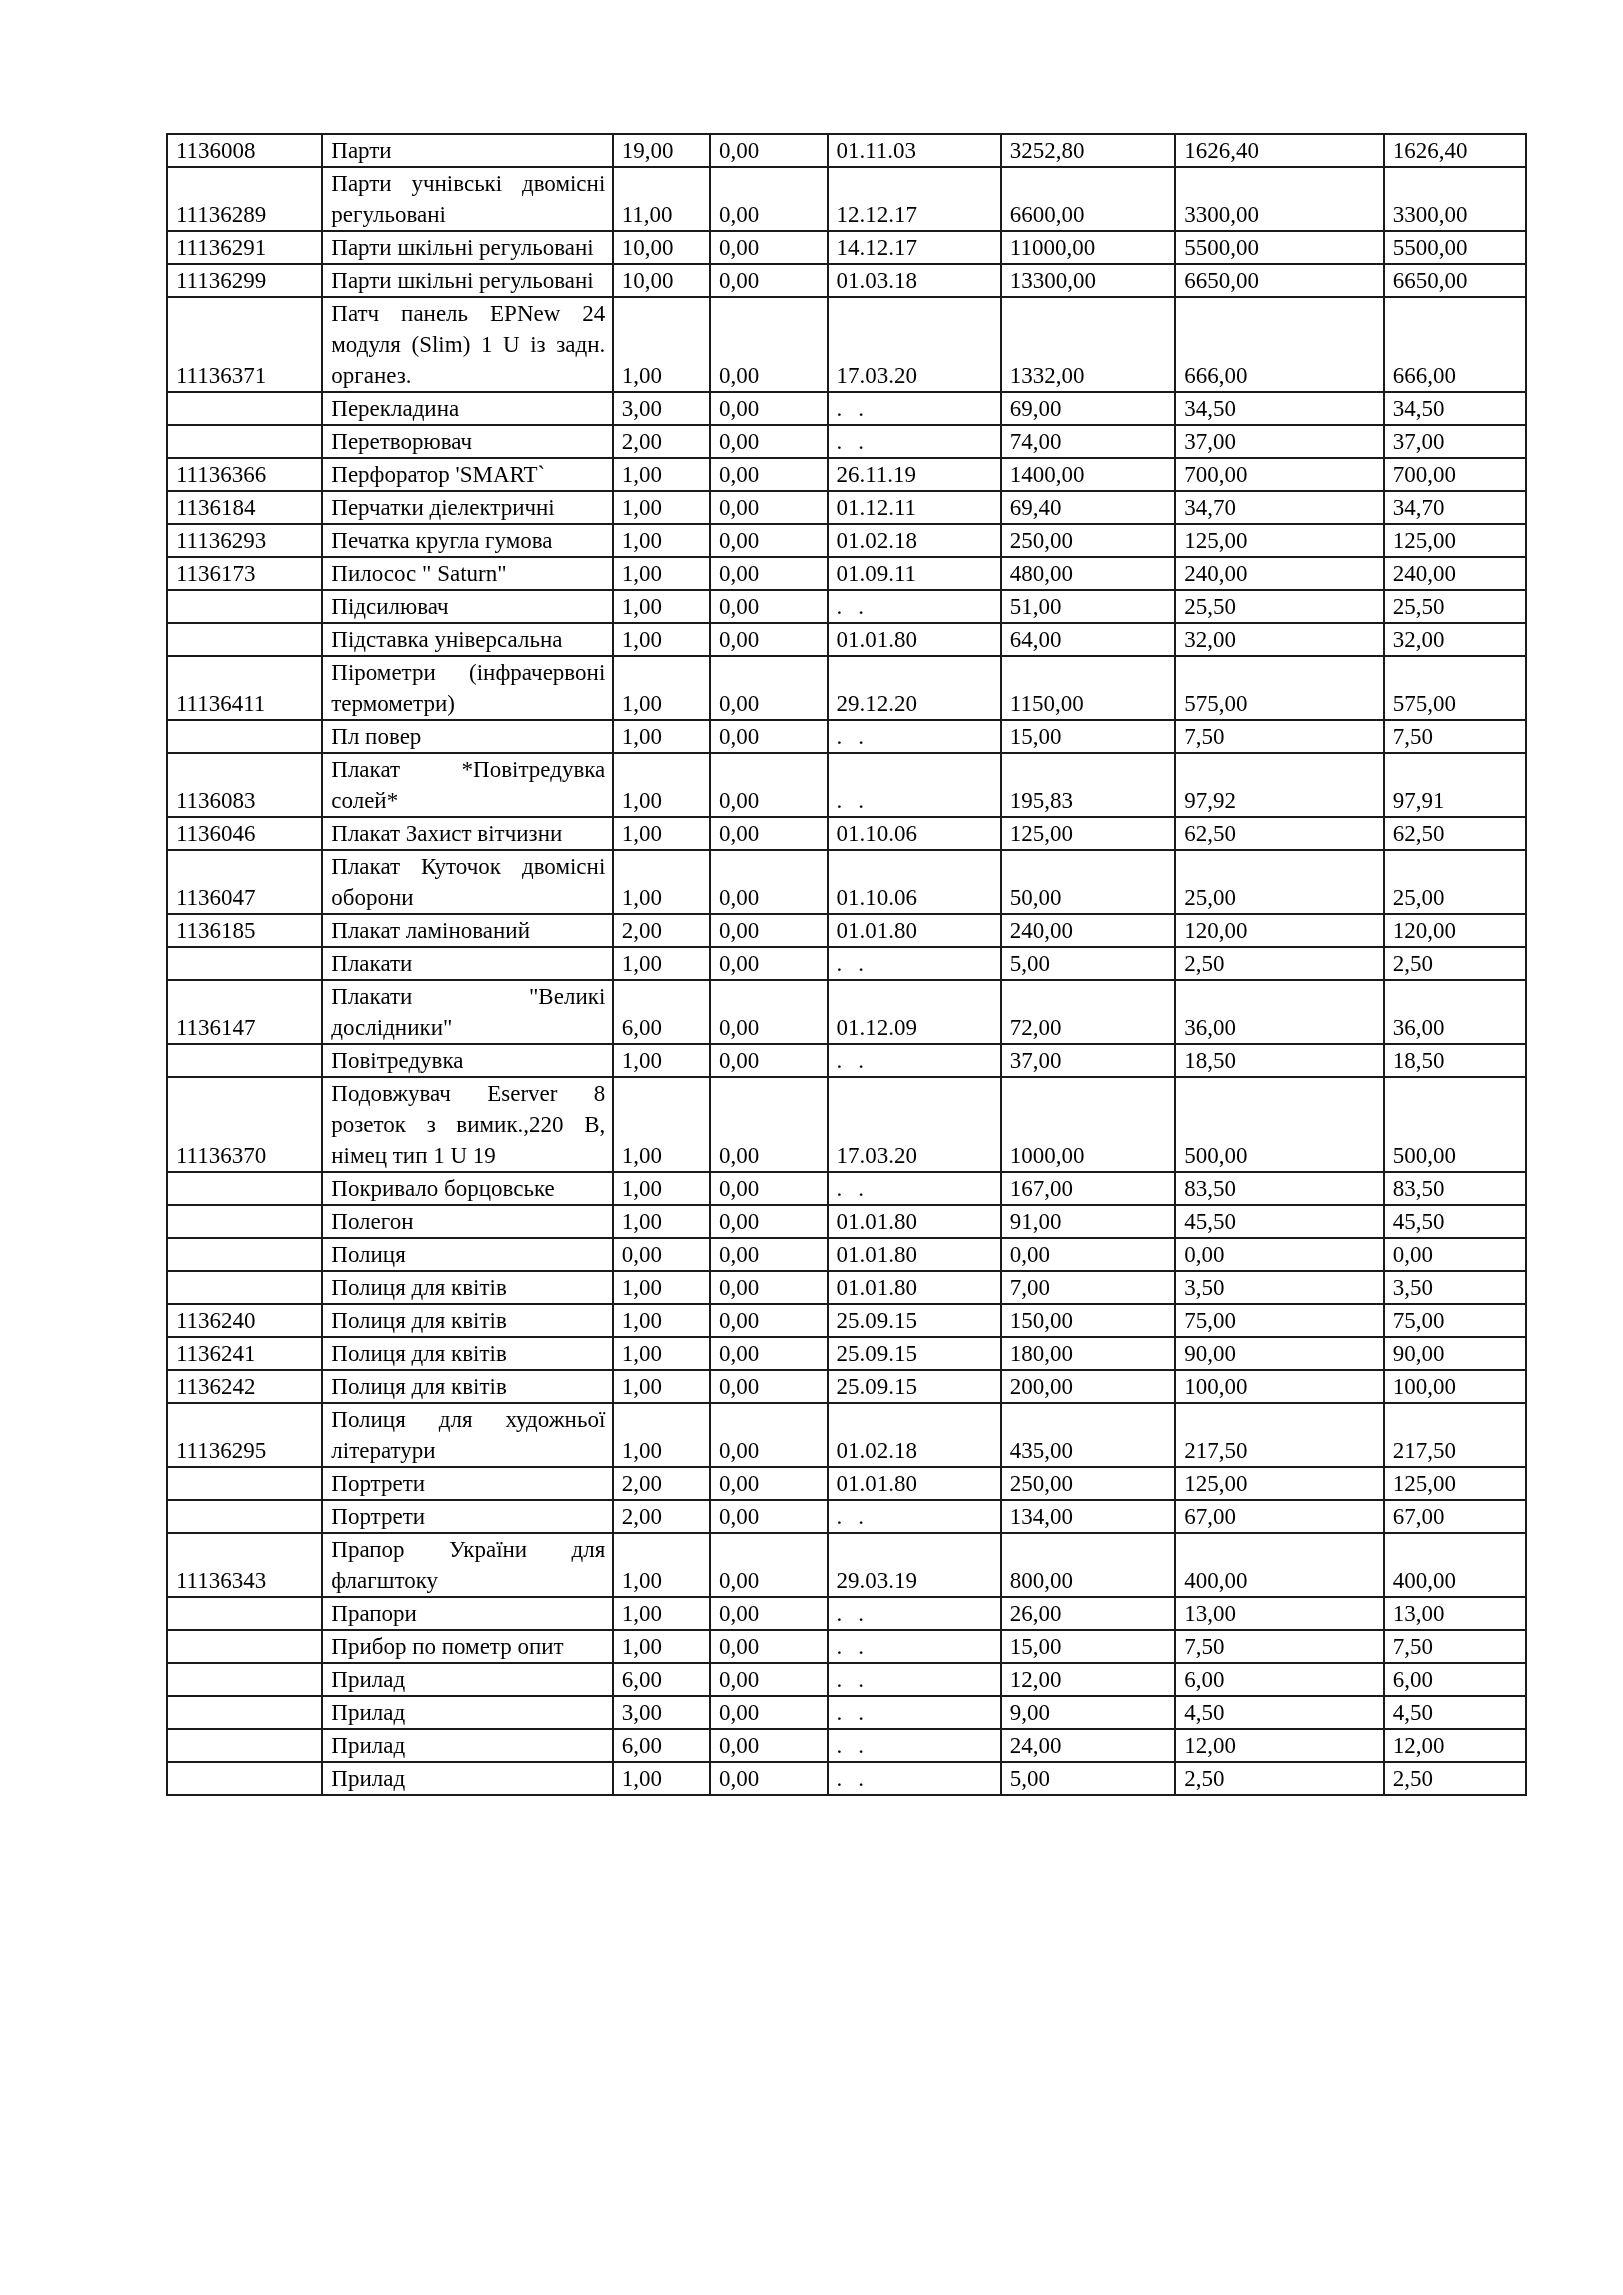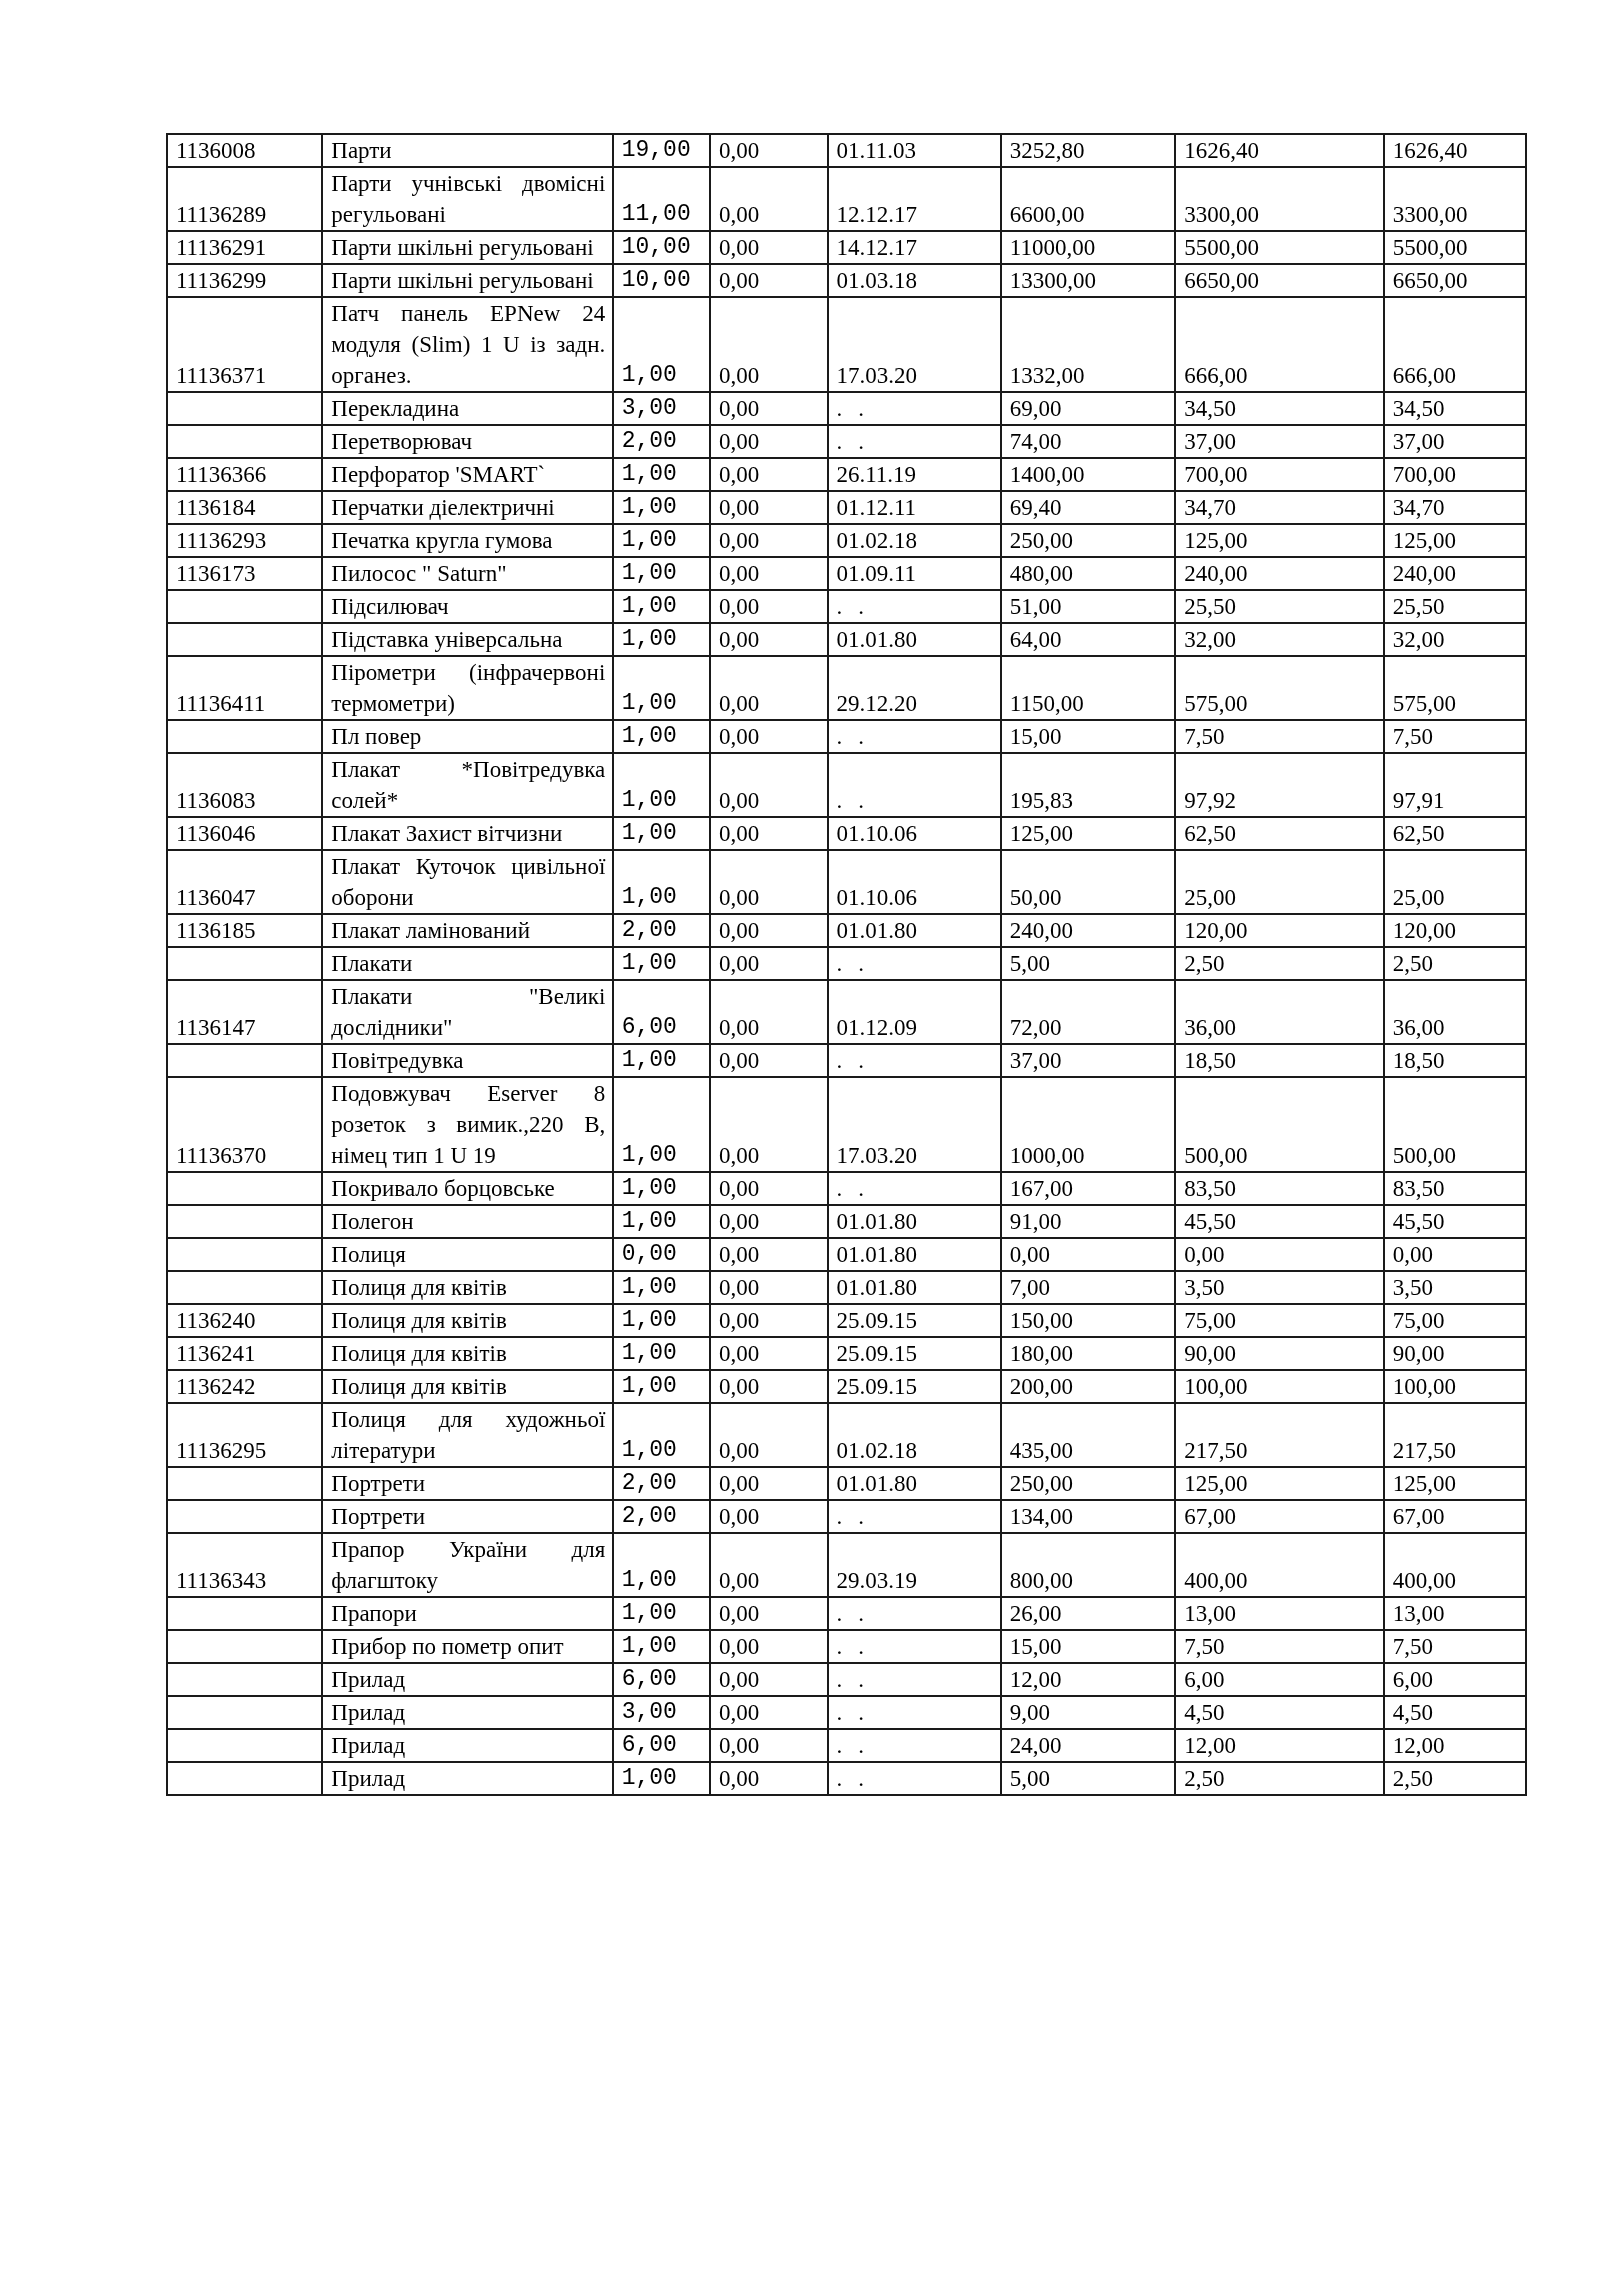--- a/index.html
+++ b/index.html
@@ -19,21 +19,21 @@
     line-height: 31px;
   }
   table.inv td {
     border: 2px solid #1a1a1a;
     vertical-align: bottom;
     padding: 0 6.5px 0 7.9px;
     overflow: hidden;
   }
   td.c-code { width: 139px; }
   td.c-name { width: 274px; text-align: justify; text-align-last: left; padding-left: 13px; padding-right: 13px; }
-  td.c-qty { width: 81px; font-family: Liberation Mono, monospace; }
+  td.c-qty { width: 81px; }
   td.c-wear { width: 101px; }
   td.c-date { width: 157px; padding-left: 11.8px; border-radius: 6px; }
   td.c-cost { width: 158px; padding-left: 14.4px; margin-top: 44px; }
   td.c-amort { width: 192px; padding-left: 14.4px; }
   td.c-rest { padding-left: 14.4px; }
   .dots { letter-spacing: 5.2px; padding-left: 11.8px; }
 </style>
 </head>
 <body>
 
@@ -222,21 +222,21 @@
     <td class="c-qty">1,00</td>
     <td class="c-wear">0,00</td>
     <td class="c-date">01.10.06</td>
     <td class="c-cost">125,00</td>
     <td class="c-amort">62,50</td>
     <td class="c-rest">62,50</td>
   </tr>
 
   <tr>
     <td class="c-code">1136047</td>
-    <td class="c-name">Плакат Куточок цивільної оборони</td>
+    <td class="c-name">Плакат Куточок двомісні оборони</td>
     <td class="c-qty">1,00</td>
     <td class="c-wear">0,00</td>
     <td class="c-date">01.10.06</td>
     <td class="c-cost">50,00</td>
     <td class="c-amort">25,00</td>
     <td class="c-rest">25,00</td>
   </tr>
 
   <tr>
     <td class="c-code">1136185</td>

